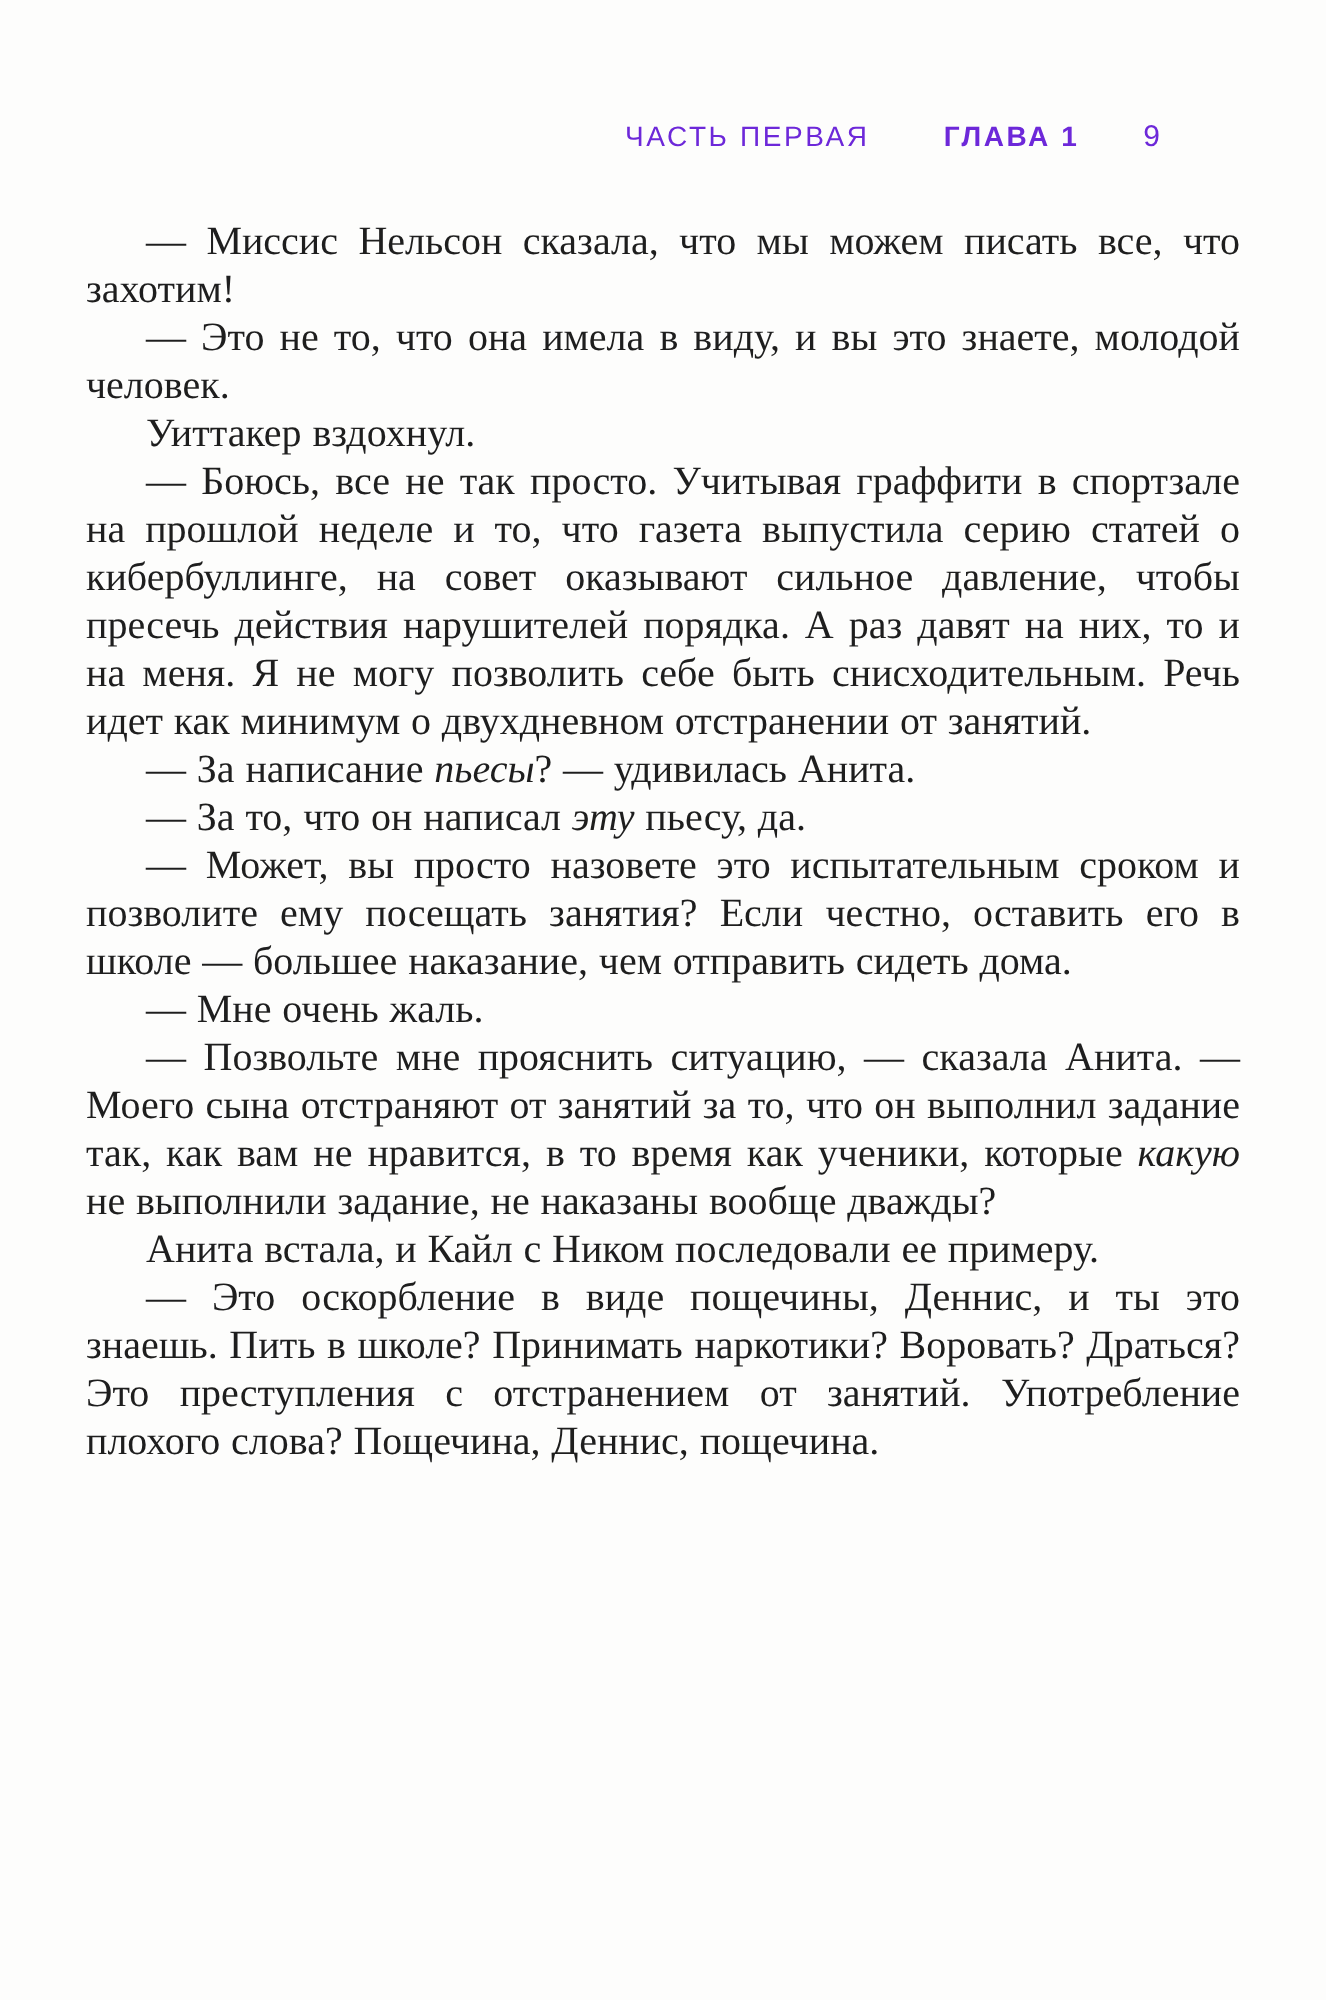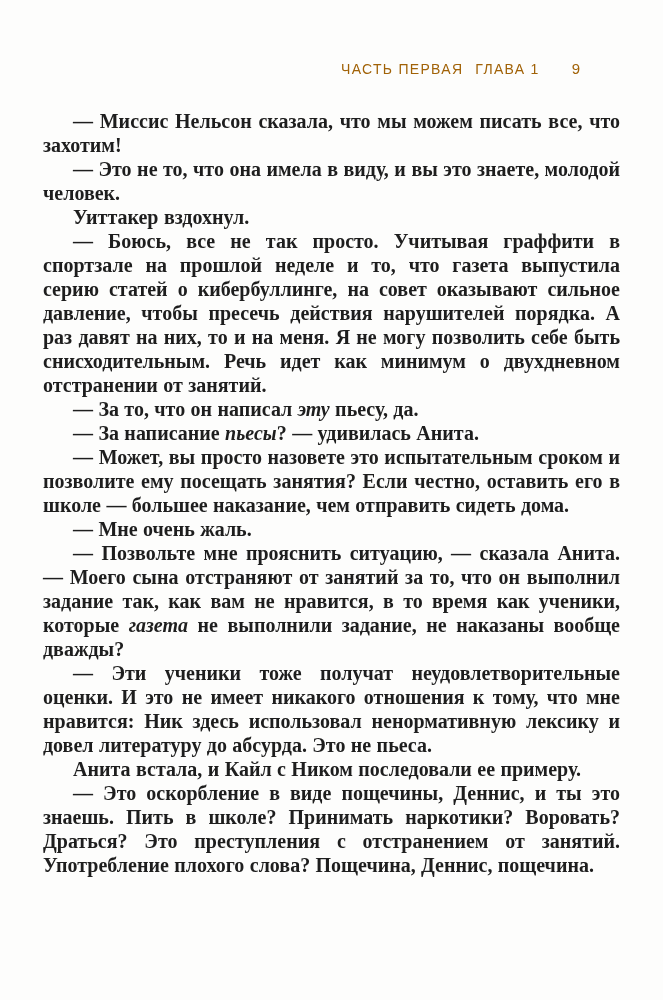--- a/index.html
+++ b/index.html
@@ -22,31 +22,32 @@
     padding: 60px 43px 0 43px;
     font-family: "Liberation Serif", "DejaVu Serif", serif;
   }
   .running-header {
     display: flex;
     justify-content: flex-end;
     align-items: baseline;
     font-family: "Liberation Sans", "DejaVu Sans", sans-serif;
     font-size: 14px;
     letter-spacing: 1.3px;
-    color: #a16207;
+    color: #6d28d9;
     padding-right: 40px;
     margin-bottom: 32px;
     white-space: nowrap;
   }
   .running-header .part {
     font-weight: 400;
     margin-right: 12px;
   }
   .running-header .chapter {
-    font-weight: 400;
+    font-weight: 700;
+    margin-left: 25px;
   }
   .running-header .pagenum {
     margin-left: 32px;
     letter-spacing: 0;
     font-size: 15px;
     font-weight: 400;
   }
   .body-text {
     font-size: 20px;
     line-height: 24px;
@@ -54,43 +55,41 @@
     hyphens: auto;
     -webkit-hyphens: auto;
     word-spacing: 0.02em;
   }
   .para {
     margin: 0;
     text-indent: 0;
   }
   .para.indent {
     text-indent: 30px;
-    font-weight: bold;
   }
   .em {
     font-style: italic;
   }
 </style>
 </head>
 <body>
 
 <div class="page">
   <div class="running-header">
     <span class="part">ЧАСТЬ ПЕРВАЯ</span>
     <span class="chapter">ГЛАВА 1</span>
     <span class="pagenum">9</span>
   </div>
 
   <div class="body-text">
       <p class="para indent"><span class="">— Миссис Нельсон сказала, что мы можем писать все, что захотим!</span></p>
       <p class="para indent"><span class="">— Это не то, что она имела в виду, и вы это знаете, молодой человек.</span></p>
       <p class="para indent"><span class="">Уиттакер вздохнул.</span></p>
       <p class="para indent"><span class="">— Боюсь, все не так просто. Учитывая граффити в спортзале на прошлой неделе и то, что газета выпустила серию статей о кибербуллинге, на совет оказывают сильное давление, чтобы пресечь действия нарушителей порядка. А раз давят на них, то и на меня. Я не могу позволить себе быть снисходительным. Речь идет как минимум о двухдневном отстранении от занятий.</span></p>
+      <p class="para indent"><span class="">— За написание </span><span class="em">пьесы</span><span class="">? — удивилась Анита.</span></p>
       <p class="para indent"><span class="">— За то, что он написал </span><span class="em">эту</span><span class=""> пьесу, да.</span></p>
-      <p class="para indent"><span class="">— За написание </span><span class="em">пьесы</span><span class="">? — удивилась Анита.</span></p>
       <p class="para indent"><span class="">— Может, вы просто назовете это испытательным сроком и позволите ему посещать занятия? Если честно, оставить его в школе — большее наказание, чем отправить сидеть дома.</span></p>
       <p class="para indent"><span class="">— Мне очень жаль.</span></p>
-      <p class="para indent"><span class="">— Позвольте мне прояснить ситуацию, — сказала Анита. — Моего сына отстраняют от занятий за то, что он выполнил задание так, как вам не нравится, в то время как ученики, которые </span><span class="em">газета</span><span class=""> не выполнили задание, не наказаны вообще дважды?</span></p>
-      <p class="para indent"><span class="">— Эти ученики тоже получат неудовлетворительные оценки. И это не имеет никакого отношения к тому, что мне нравится: Ник здесь использовал ненормативную лексику и довел литературу до абсурда. Это не пьеса.</span></p>
+      <p class="para indent"><span class="">— Позвольте мне прояснить ситуацию, — сказала Анита. — Моего сына отстраняют от занятий за то, что он выполнил задание так, как вам не нравится, в то время как ученики, которые </span><span class="em">какую</span><span class=""> не выполнили задание, не наказаны вообще дважды?</span></p>
       <p class="para indent"><span class="">Анита встала, и Кайл с Ником последовали ее примеру.</span></p>
       <p class="para indent"><span class="">— Это оскорбление в виде пощечины, Деннис, и ты это знаешь. Пить в школе? Принимать наркотики? Воровать? Драться? Это преступления с отстранением от занятий. Употребление плохого слова? Пощечина, Деннис, пощечина.</span></p>
     </div>
 </div>
 
 </body></html>

